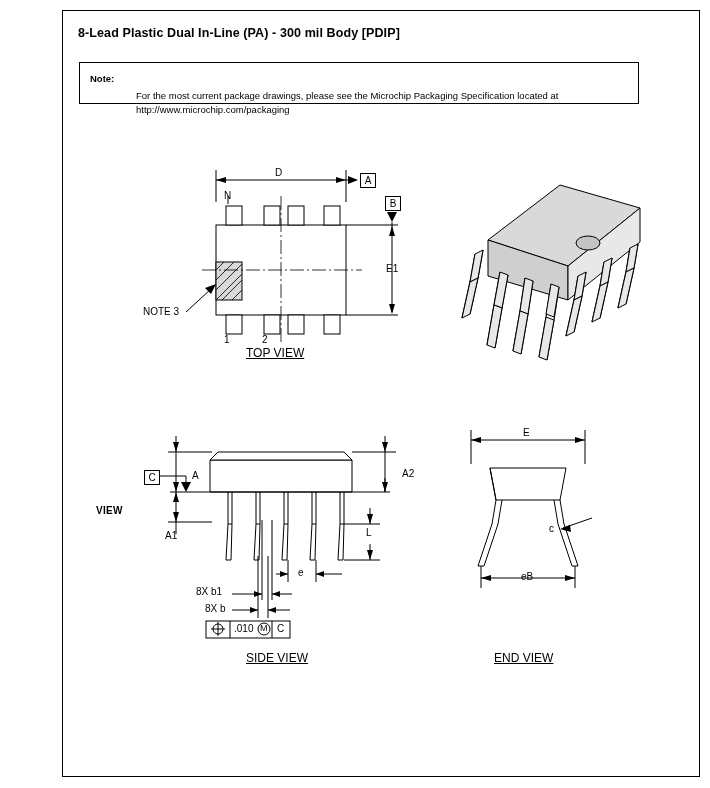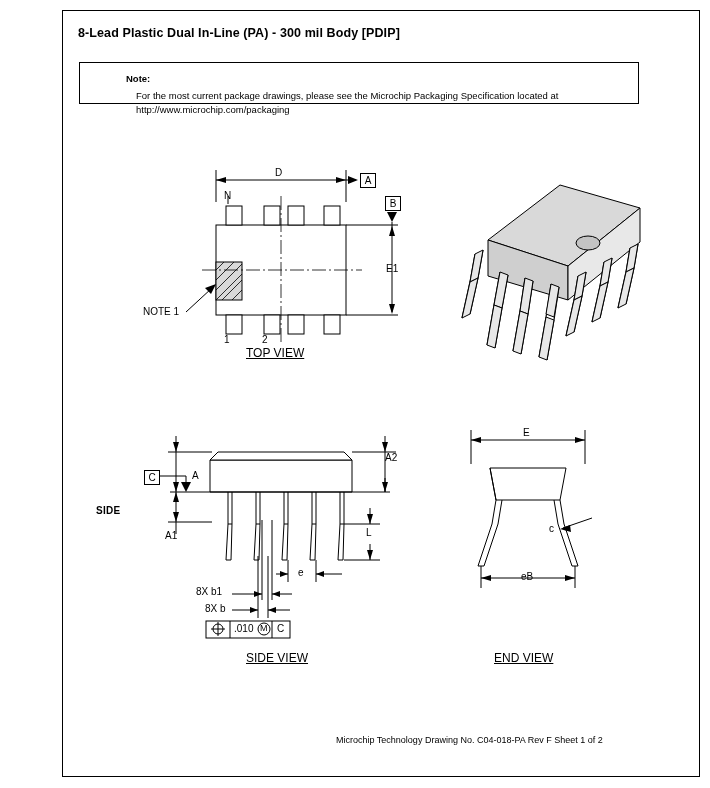--- a/index.html
+++ b/index.html
@@ -1,21 +1,21 @@
 <!DOCTYPE html>
 <html><head>
 <meta charset="utf-8">
 <style>
   html,body{margin:0;padding:0;background:#ffffff;}
   body{width:710px;height:788px;font-family:"Liberation Sans",sans-serif;color:#000;position:relative;}
   .page{position:absolute;left:0;top:0;width:710px;height:737px;}
   .frame{position:absolute;left:62px;top:10px;width:636px;height:765px;border:1px solid #000;}
   .title{position:absolute;left:78px;top:26px;font-size:12.5px;font-weight:bold;letter-spacing:0.1px;}
   .notebox{position:absolute;left:79px;top:62px;width:558px;height:40px;border:1px solid #000;}
-  .note-label{position:absolute;left:10px;top:10px;font-size:9.5px;font-weight:bold;margin-left:36px;}
+  .note-label{position:absolute;left:10px;top:10px;font-size:9.5px;font-weight:bold;}
   .note-text{position:absolute;left:56px;top:10px;width:490px;font-size:9.5px;line-height:14px;margin-top:16px;}
   .footer{position:absolute;left:336px;top:735px;font-size:9px;}
   .viewlabel{position:absolute;font-size:12px;text-decoration:underline;}
   .dim{position:absolute;font-size:10px;}
   .bold-lbl{position:absolute;font-size:10px;font-weight:bold;letter-spacing:0.3px;}
   svg{position:absolute;left:0;top:0;overflow:visible;}
   .ln{stroke:#000;stroke-width:1;fill:none;}
   .ln2{stroke:#000;stroke-width:1.2;fill:none;}
   .thin{stroke:#000;stroke-width:0.8;fill:none;}
   .dash{stroke:#000;stroke-width:0.8;fill:none;stroke-dasharray:14 3 2 3;}
@@ -89,21 +89,21 @@
     <line class="ln" x1="228" y1="204" x2="228" y2="196"></line>
   </svg>
 
   <div class="box-lbl" style="left:360px;top:173px;">A</div>
   <div class="box-lbl" style="left:385px;top:196px;">B</div>
   <div class="dim" style="left:275px;top:167px;">D</div>
   <div class="dim" style="left:386px;top:263px;">E1</div>
   <div class="dim" style="left:224px;top:190px;">N</div>
   <div class="dim" style="left:224px;top:334px;">1</div>
   <div class="dim" style="left:262px;top:334px;">2</div>
-  <div class="dim" style="left:143px;top:306px;">NOTE 1</div>
+  <div class="dim" style="left:143px;top:306px;">NOTE 3</div>
   <div class="viewlabel" style="left:246px;top:346px;">TOP VIEW</div>
 
   <svg width="710" height="788">
 
     <polygon class="fillgr" points="488,240 560,185 640,208 568,266"></polygon>
 
     <polygon class="fillgr2" points="488,240 568,266 568,300 488,276"></polygon>
 
     <polygon class="fillg" points="568,266 640,208 640,242 568,300"></polygon>
 
@@ -219,24 +219,24 @@
     <line class="ln" x1="230" y1="621" x2="230" y2="638"></line>
     <line class="ln" x1="272" y1="621" x2="272" y2="638"></line>
 
     <circle cx="218" cy="629" r="5" fill="none" stroke="#000" stroke-width="1"></circle>
     <line class="ln" x1="211" y1="629" x2="225" y2="629"></line>
     <line class="ln" x1="218" y1="622" x2="218" y2="636"></line>
     <circle cx="264" cy="629" r="6" fill="none" stroke="#000" stroke-width="1"></circle>
   </svg>
 
   <div class="box-lbl" style="left:144px;top:470px;">C</div>
-  <div class="bold-lbl" style="left:96px;top:505px;">SIDE</div>
+  <div class="bold-lbl" style="left:96px;top:505px;">VIEW</div>
   <div class="dim" style="left:192px;top:470px;">A</div>
   <div class="dim" style="left:165px;top:530px;">A1</div>
-  <div class="dim" style="left:385px;top:452px;">A2</div>
+  <div class="dim" style="left:385px;top:468px;padding-left:17px;">A2</div>
   <div class="dim" style="left:366px;top:527px;">L</div>
   <div class="dim" style="left:298px;top:567px;">e</div>
   <div class="dim" style="left:196px;top:586px;">8X b1</div>
   <div class="dim" style="left:205px;top:603px;">8X b</div>
   <div class="dim" style="left:234px;top:623px;">.010</div>
   <div class="dim" style="left:260px;top:623px;font-size:9px;">M</div>
   <div class="dim" style="left:277px;top:623px;">C</div>
   <div class="viewlabel" style="left:246px;top:651px;">SIDE VIEW</div>
 
   <svg width="710" height="788">
@@ -266,15 +266,14 @@
 
     <line class="ln" x1="563" y1="528" x2="592" y2="518"></line>
     <polygon class="fillb" points="560,529 570,525 571,532"></polygon>
   </svg>
 
   <div class="dim" style="left:523px;top:427px;">E</div>
   <div class="dim" style="left:521px;top:571px;">eB</div>
   <div class="dim" style="left:549px;top:523px;">c</div>
   <div class="viewlabel" style="left:494px;top:651px;">END VIEW</div>
 
-  <div class="footer">Microchip Technology Drawing No. C04-018-PA Rev F Sheet 1 of 2</div>
 
 </div>
 
 </body></html>

